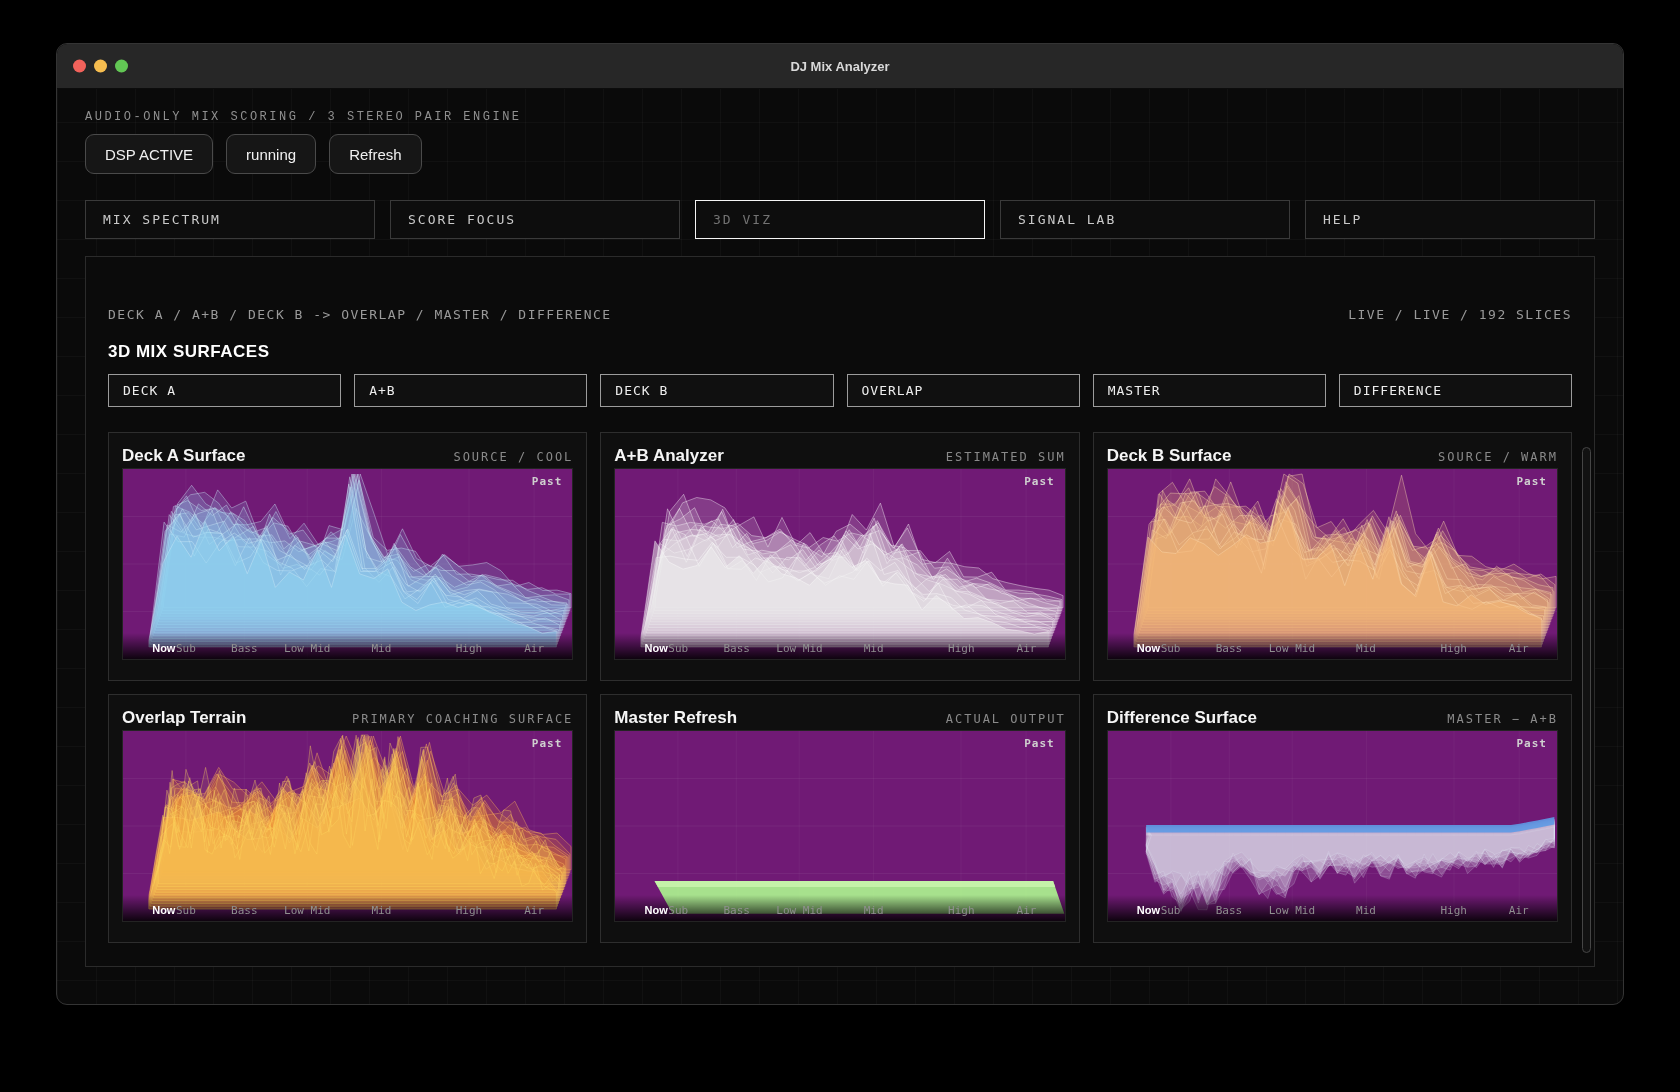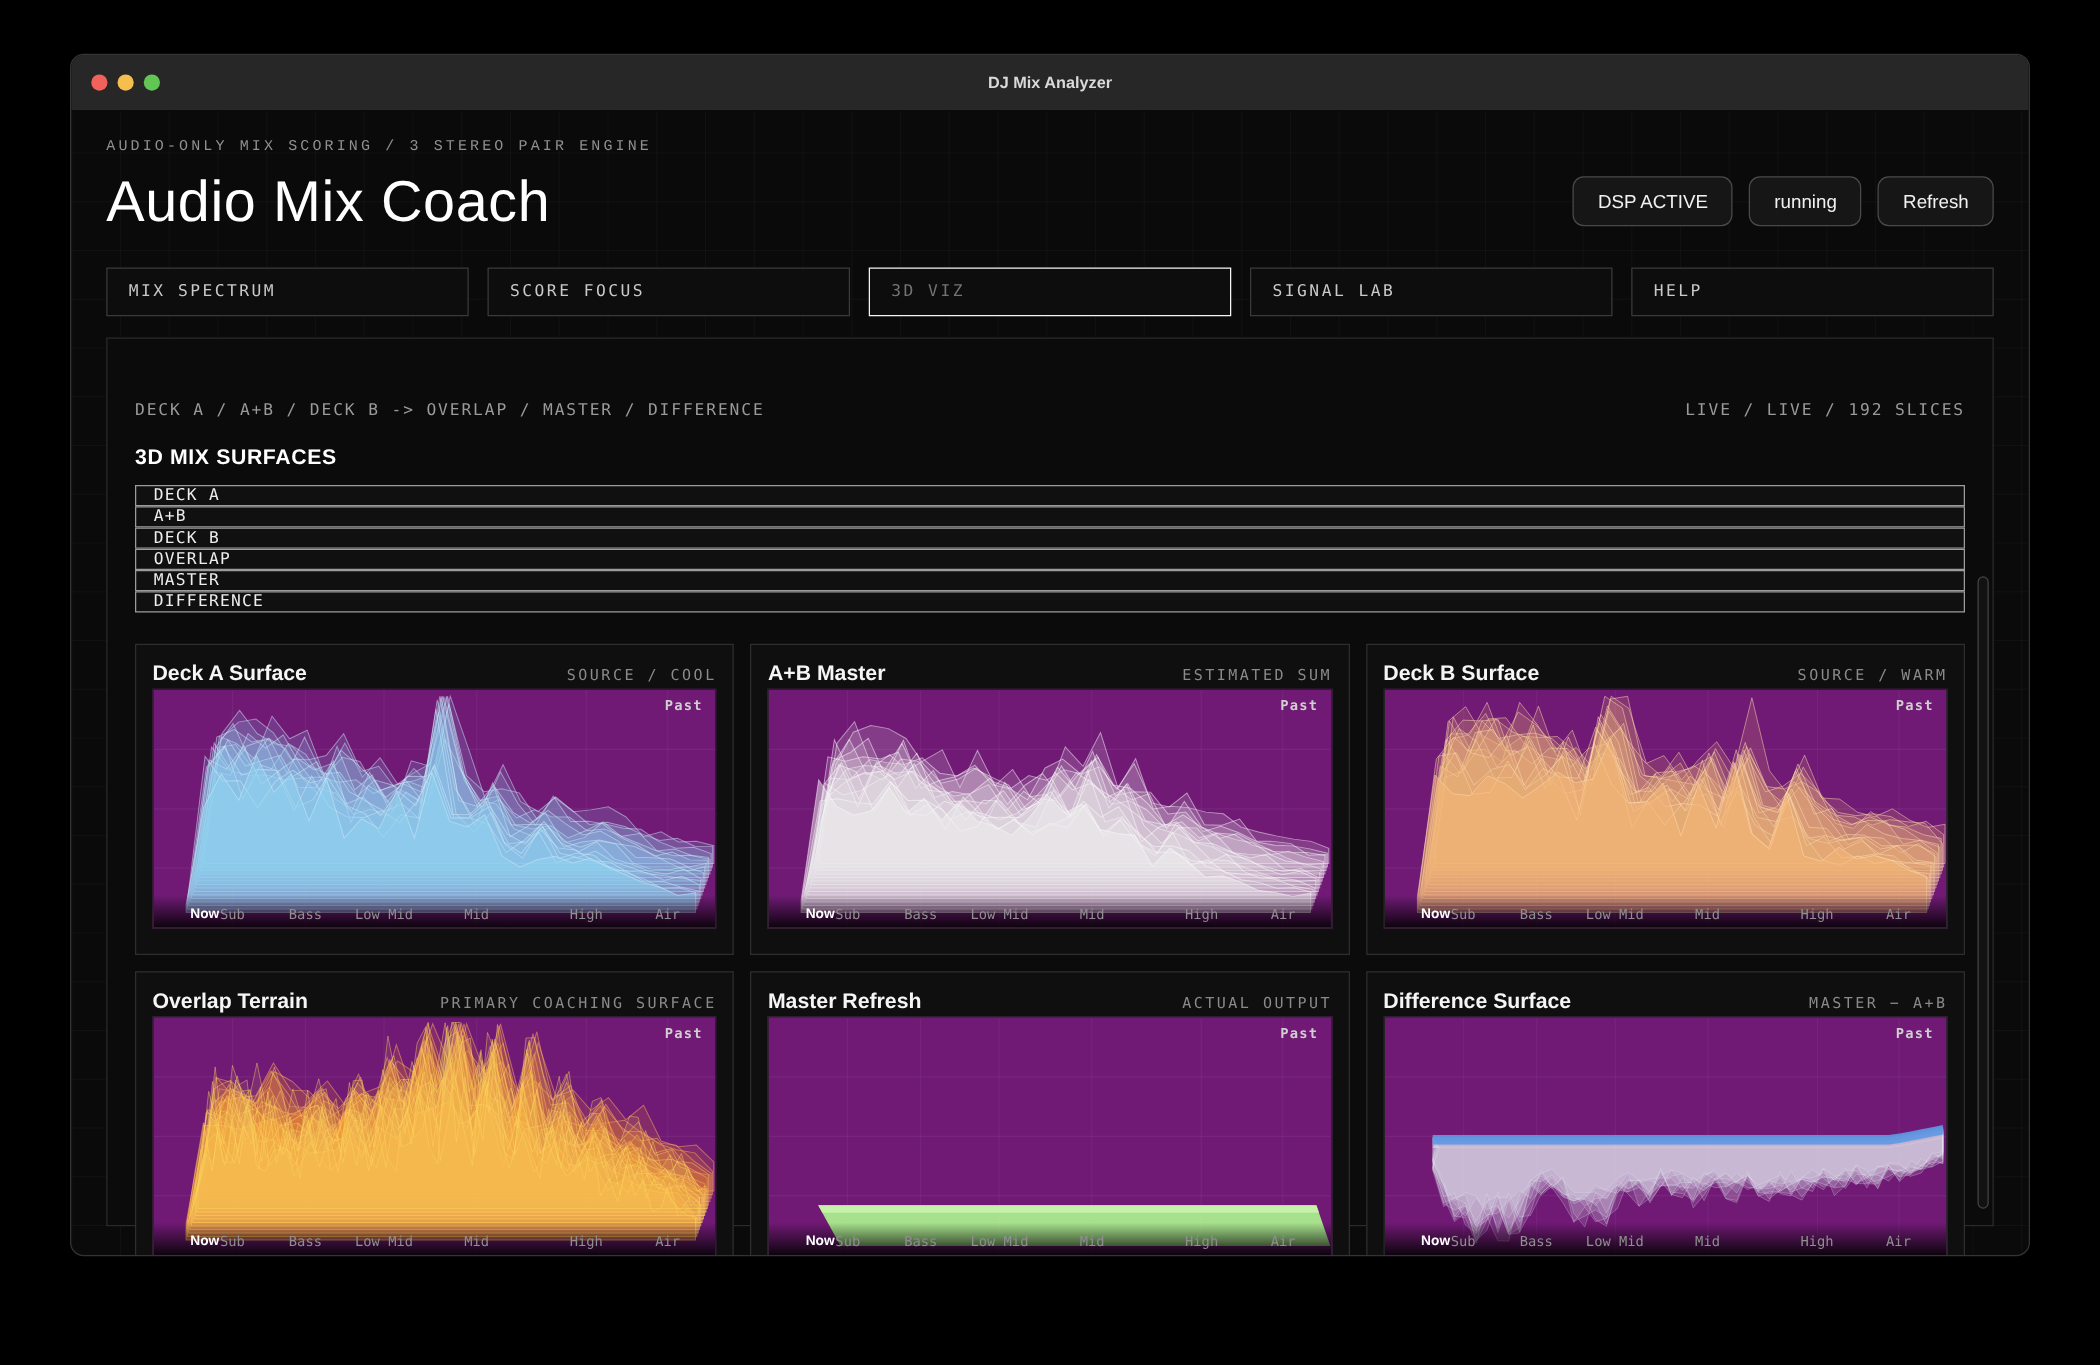--- a/index.html
+++ b/index.html
@@ -21,21 +21,21 @@
   .btn{height:40px;padding:0 19px;background:#161616;border:1px solid #4a4a4a;border-radius:9px;color:#f1f1f1;
     font:15px "Liberation Sans",sans-serif;display:flex;align-items:center;cursor:pointer;}
   .tabs{display:flex;gap:15px;margin-top:26px;}
   .tab{flex:1;height:39px;border:1px solid #3a3a3a;background:#0d0d0d;display:flex;align-items:center;padding-left:17px;
     font-family:"DejaVu Sans Mono",monospace;font-size:13px;letter-spacing:2px;color:#c9c9c9;cursor:pointer;}
   .tab.active{border-color:#f5f5f5;color:#737373;font-weight:normal;}
   .section{margin-top:17px;height:711px;border:1px solid #2b2b2b;background:#0b0b0b;padding:50px 22px 24px;position:relative;}
   .sec-head{display:flex;justify-content:space-between;width:1464px;
     font-family:"DejaVu Sans Mono",monospace;font-size:13px;letter-spacing:1.5px;color:#9a9a9a;}
   .sec-title{margin-top:20px;font:bold 17px "Liberation Sans",sans-serif;letter-spacing:.5px;color:#fff;}
-  .chips{display:flex;gap:0;margin-top:12px;width:1464px;flex-direction:column;}
+  .chips{display:flex;gap:13px;margin-top:12px;width:1464px;}
   .chip{flex:1;height:33px;border:1px solid #9c9c9c;background:#101010;display:flex;align-items:center;padding-left:14px;
     font-family:"DejaVu Sans Mono",monospace;font-size:13px;letter-spacing:1px;color:#ededed;cursor:pointer;}
   .grid{margin-top:25px;width:1464px;display:grid;grid-template-columns:repeat(3,1fr);gap:13px;}
   .panel{height:249px;border:1px solid #2e2e2e;background:#0f0f0f;padding:13px;}
   .p-head{display:flex;justify-content:space-between;align-items:baseline;}
   .p-title{font:bold 17px "Liberation Sans",sans-serif;color:#f5f5f5;}
   .p-sub{font-family:"DejaVu Sans Mono",monospace;font-size:12px;letter-spacing:2px;color:#8a8a8a;}
   .plot{margin-top:2px;height:192px;border:1px solid #232323;background:#701a75;position:relative;overflow:hidden;}
   .plot svg{position:absolute;inset:0;width:100%;height:100%;}
   .plot-fade{position:absolute;left:0;right:0;bottom:0;height:26px;background:linear-gradient(transparent,rgba(0,0,0,.88));pointer-events:none;}
@@ -53,21 +53,20 @@
       <span class="light" style="background: rgb(242, 98, 91);"></span>
       <span class="light" style="background: rgb(246, 189, 79);"></span>
       <span class="light" style="background: rgb(98, 198, 84);"></span>
     </div>
     <div class="tb-title">DJ Mix Analyzer</div>
   </div>
 
   <div class="content">
     <div class="eyebrow">AUDIO-ONLY MIX SCORING / 3 STEREO PAIR ENGINE</div>
     <div class="h1row">
-      <h1>Audio Mix Coach</h1>
       <div class="hbtns">
         <div class="btn">DSP ACTIVE</div>
         <div class="btn">running</div>
         <div class="btn">Refresh</div>
       </div>
     </div>
 
     <div class="tabs">
       <div class="tab">MIX SPECTRUM</div>
       <div class="tab">SCORE FOCUS</div>
@@ -131,21 +130,21 @@
               <span class="ax" style="left: 14%;">Sub</span>
               <span class="ax" style="left: 27%;">Bass</span>
               <span class="ax" style="left: 41%;">Low Mid</span>
               <span class="ax" style="left: 57.5%;">Mid</span>
               <span class="ax" style="left: 77%;">High</span>
               <span class="ax" style="left: 91.5%;">Air</span>
             </div>
         </div>
         <div class="panel">
           <div class="p-head">
-              <span class="p-title">A+B Master</span>
+              <span class="p-title">A+B Analyzer</span>
               <span class="p-sub">ESTIMATED SUM</span>
             </div>
           <div class="plot">
               <svg viewBox="0 0 451 190" preserveAspectRatio="none">
                 <line x1="0" y1="47.5" x2="451" y2="47.5" stroke="rgba(255,255,255,0.055)" stroke-width="1" vector-effect="non-scaling-stroke"></line>
                 <line x1="0" y1="95" x2="451" y2="95" stroke="rgba(255,255,255,0.055)" stroke-width="1" vector-effect="non-scaling-stroke"></line>
                 <line x1="0" y1="142.5" x2="451" y2="142.5" stroke="rgba(255,255,255,0.055)" stroke-width="1" vector-effect="non-scaling-stroke"></line>
                 <line x1="63.14000000000001" y1="0" x2="63.14000000000001" y2="190" stroke="rgba(255,255,255,0.045)" stroke-width="1" vector-effect="non-scaling-stroke"></line>
                 <line x1="121.77000000000001" y1="0" x2="121.77000000000001" y2="190" stroke="rgba(255,255,255,0.045)" stroke-width="1" vector-effect="non-scaling-stroke"></line>
                 <line x1="184.91" y1="0" x2="184.91" y2="190" stroke="rgba(255,255,255,0.045)" stroke-width="1" vector-effect="non-scaling-stroke"></line>

